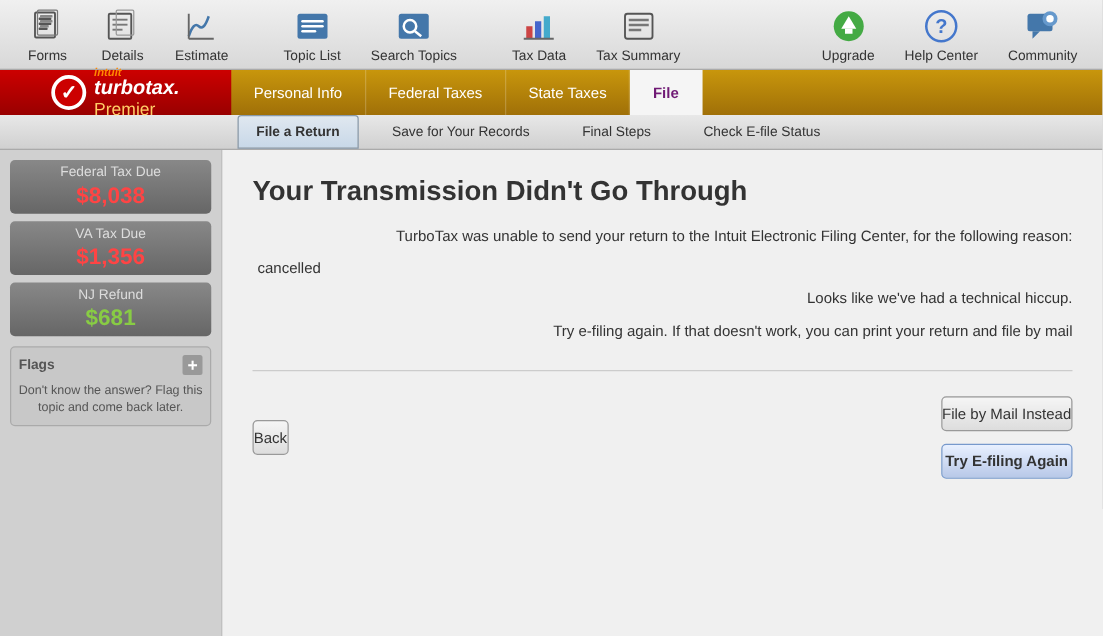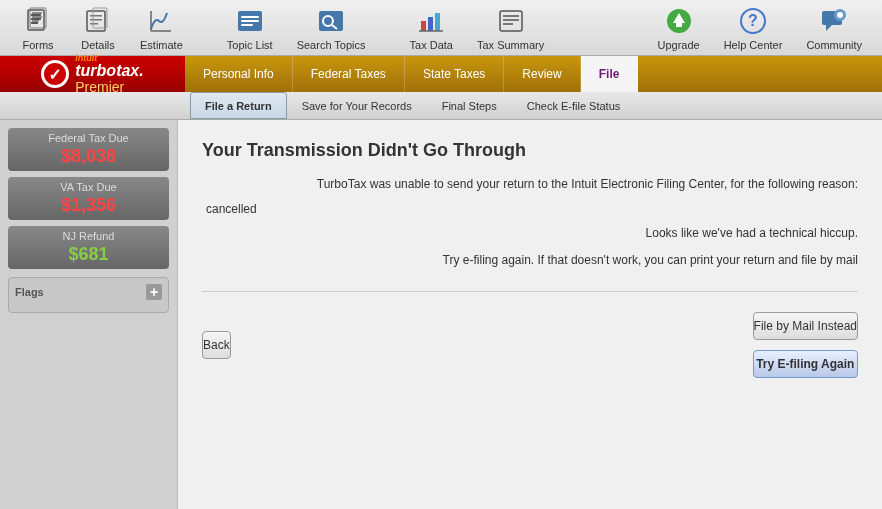--- a/index.html
+++ b/index.html
@@ -61,21 +61,21 @@
     }
 
     
     #subnav {
       background: linear-gradient(to bottom, #e8e8e8, #d0d0d0);
       border-bottom: 1px solid #aaa;
       height: 28px;
       display: flex;
       align-items: center;
       padding-left: 190px;
-      gap: 0;
+      gap: 12px;
     }
     .sub-tab {
       padding: 0 14px;
       height: 100%;
       display: flex;
       align-items: center;
       font-size: 11px;
       color: #333;
       cursor: pointer;
       border: 1px solid transparent;
@@ -156,21 +156,21 @@
     }
 
     
     #content {
       flex: 1;
       background: #f0f0f0;
       padding: 20px 24px;
       overflow-y: auto;
     }
     .content-title {
-      font-size: 18px;
+      font-size: 22px;
       font-weight: bold;
       color: #333;
       margin-bottom: 14px;
     }
     .content-body {
       font-size: 12px;
       color: #333;
       line-height: 1.6;
       margin-bottom: 8px;
       text-align: right;
@@ -399,23 +399,20 @@
 <div id="navbar">
   <div class="nav-tab">
     <span>Personal Info</span>
   </div>
   <div class="nav-tab">
     <span>Federal Taxes</span>
   </div>
   <div class="nav-tab">
     <span>State Taxes</span>
   </div>
-  <div class="nav-tab">
-    <span>Review</span>
-  </div>
   <div class="nav-tab active">
     <span>File</span>
   </div>
 </div>
 
 <div id="subnav">
   <div class="sub-tab active">
     <span>File a Return</span>
   </div>
   <div class="sub-tab">
@@ -442,20 +439,21 @@
     </div>
     <div class="sidebar-tax-item">
       <div class="sidebar-tax-label">NJ Refund</div>
       <div class="sidebar-tax-value green">$681</div>
     </div>
     <div class="sidebar-flags">
       <div class="flags-header">
         <span>Flags</span>
         <div class="flags-add">+</div>
       </div>
+      <div class="flags-text">Don't know the answer? Flag this topic and come back later.</div>
     </div>
   </div>
 
   <div id="content">
     <div class="content-title">Your Transmission Didn't Go Through</div>
     <p class="content-body">TurboTax was unable to send your return to the Intuit Electronic Filing Center, for the following reason:</p>
     <div class="content-cancelled">cancelled</div>
     <p class="content-body">Looks like we've had a technical hiccup.</p>
     <p class="content-body">Try e-filing again. If that doesn't work, you can print your return and file by mail</p>
     <hr class="content-divider">

